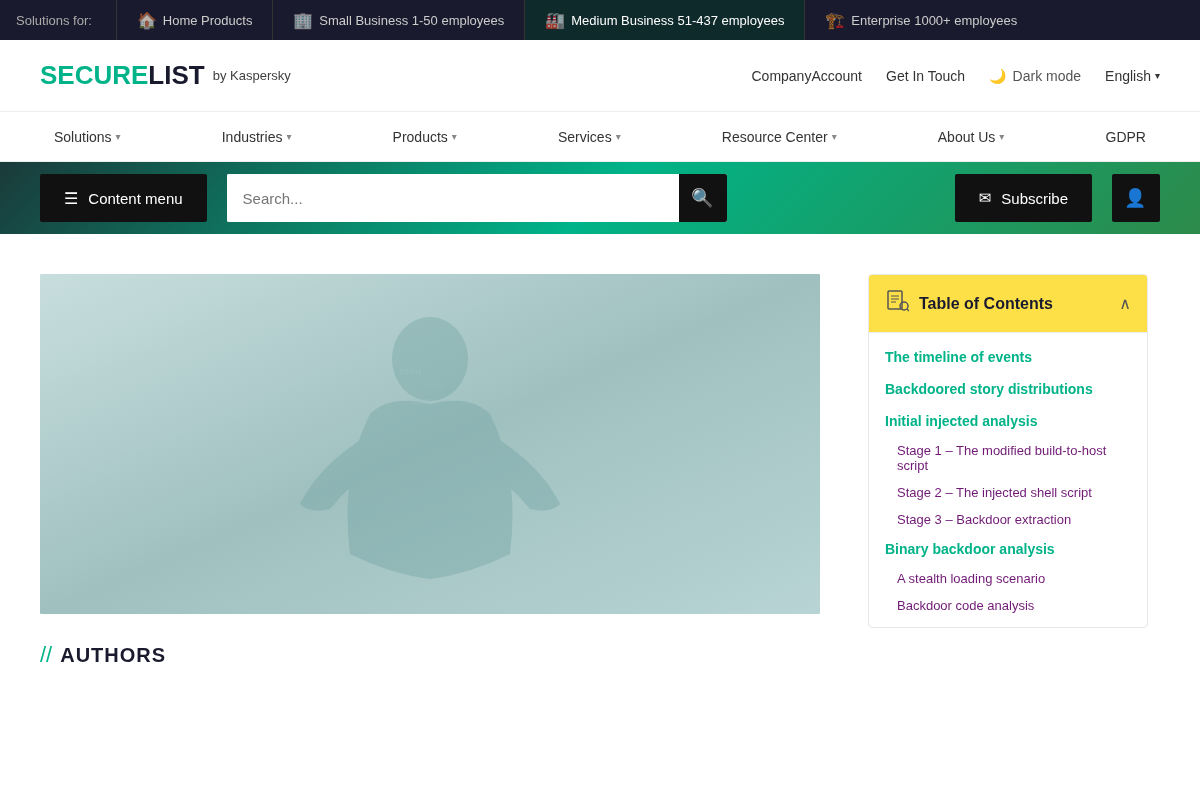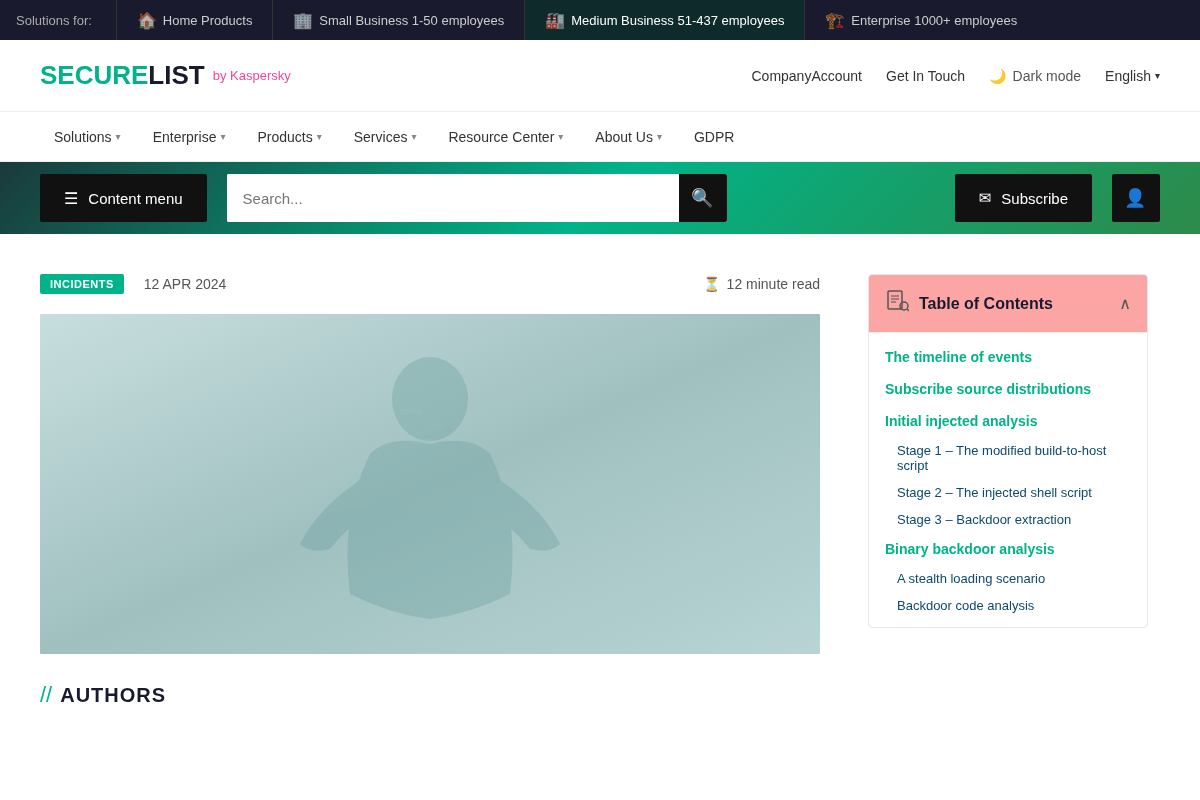--- a/index.html
+++ b/index.html
@@ -13,28 +13,28 @@
     .top-bar-link:first-child { border-left: 1px solid #333; }
     .top-bar-link.active { background: #0f2a2a; color: #fff; }
     .top-bar-icon { font-size: 16px; opacity: 0.7; }
 
     
     .header { display: flex; align-items: center; justify-content: space-between; padding: 16px 40px; border-bottom: 1px solid #eee; height: 72px; }
     .logo { display: flex; align-items: center; gap: 8px; }
     .logo-text { font-size: 26px; font-weight: 700; }
     .logo-secure { color: #00b388; }
     .logo-list { color: #1a1a2e; }
-    .logo-kaspersky { font-size: 13px; color: #ec4899; }
+    .logo-kaspersky { font-size: 13px; color: #404040; }
     .header-nav { display: flex; align-items: center; gap: 24px; }
     .header-nav a { color: #333; text-decoration: none; font-size: 14px; }
     .dark-mode-btn { display: flex; align-items: center; gap: 6px; color: #555; font-size: 14px; cursor: pointer; }
     .lang-selector { display: flex; align-items: center; gap: 4px; font-size: 14px; color: #333; cursor: pointer; }
 
     
-    .main-nav { display: flex; align-items: center; padding: 0 40px; border-bottom: 1px solid #eee; height: 50px; gap: 4px; }
+    .main-nav { display: flex; align-items: center; padding: 0 40px; border-bottom: 1px solid #eee; height: 50px; gap: 4px; justify-content: space-between; }
     .nav-item { display: flex; align-items: center; gap: 4px; padding: 0 14px; height: 50px; font-size: 14px; color: #333; cursor: pointer; text-decoration: none; white-space: nowrap; }
     .nav-arrow { font-size: 10px; color: #888; }
 
     
     .content-toolbar { background: linear-gradient(135deg, #1a3a3a 0%, #00b388 50%, #2d8a4a 100%); display: flex; align-items: center; padding: 0 40px; height: 72px; gap: 20px; }
     .content-menu-btn { background: #111; color: #fff; border: none; display: flex; align-items: center; gap: 10px; padding: 0 24px; height: 48px; font-size: 15px; font-weight: 500; cursor: pointer; border-radius: 2px; }
     .hamburger-icon { font-size: 16px; }
     .search-container { flex: 1; max-width: 500px; display: flex; align-items: center; background: #fff; height: 48px; border-radius: 2px; overflow: hidden; }
     .search-input { flex: 1; border: none; outline: none; padding: 0 16px; font-size: 15px; color: #888; height: 48px; }
     .search-btn { background: #111; border: none; width: 48px; height: 48px; display: flex; align-items: center; justify-content: center; cursor: pointer; color: #fff; font-size: 18px; }
@@ -51,28 +51,28 @@
     .read-time { display: flex; align-items: center; gap: 6px; color: #555; font-size: 14px; margin-left: auto; }
     .article-image { width: 100%; height: 340px; background: linear-gradient(135deg, #c5d8d8 0%, #a0c4c4 30%, #8fbfbf 60%, #b0d4d4 100%); border-radius: 2px; display: flex; align-items: center; justify-content: center; overflow: hidden; position: relative; text-decoration: underline; }
     .article-image-placeholder { width: 100%; height: 100%; background: linear-gradient(160deg, #d0e8e8 0%, #b0cccc 40%, #90b8b8 70%, #c0d8d8 100%); position: relative; }
     .authors-section { margin-top: 28px; display: flex; align-items: center; gap: 8px; }
     .authors-slash { color: #00b388; font-size: 22px; font-weight: 300; }
     .authors-label { font-size: 20px; font-weight: 700; color: #1a1a2e; letter-spacing: 1px; }
 
     
     .article-sidebar { width: 280px; flex-shrink: 0; }
     .toc-container { border: 1px solid #e8e8e8; border-radius: 4px; overflow: hidden; }
-    .toc-header { display: flex; align-items: center; justify-content: space-between; padding: 14px 16px; background: #fca5a5; border-bottom: 1px solid #eee; }
+    .toc-header { display: flex; align-items: center; justify-content: space-between; padding: 14px 16px; background: #fde047; border-bottom: 1px solid #eee; }
     .toc-header-left { display: flex; align-items: center; gap: 10px; }
     .toc-icon { font-size: 20px; color: #555; }
     .toc-title { font-size: 16px; font-weight: 600; color: #1a1a2e; }
     .toc-toggle { font-size: 16px; color: #555; cursor: pointer; background: none; border: none; }
     .toc-items { padding: 8px 0; }
     .toc-item-main { display: block; padding: 8px 16px; font-size: 14px; color: #00b388; font-weight: 600; text-decoration: none; cursor: pointer; }
-    .toc-item-sub { display: block; padding: 6px 16px 6px 28px; font-size: 13px; color: #0c4a6e; text-decoration: none; cursor: pointer; }
+    .toc-item-sub { display: block; padding: 6px 16px 6px 28px; font-size: 13px; color: #701a75; text-decoration: none; cursor: pointer; }
   </style>
 </head>
 <body>
 
 <div class="top-bar">
   <span class="solutions-label">Solutions for:</span>
   <div class="top-bar-links">
     <a class="top-bar-link">
       <span class="top-bar-icon">🏠</span>
       <span>Home Products</span>
@@ -112,21 +112,21 @@
     </div>
   </div>
 </div>
 
 <nav class="main-nav">
   <a class="nav-item">
     <span>Solutions</span>
     <span class="nav-arrow">▾</span>
   </a>
   <a class="nav-item">
-    <span>Enterprise</span>
+    <span>Industries</span>
     <span class="nav-arrow">▾</span>
   </a>
   <a class="nav-item">
     <span>Products</span>
     <span class="nav-arrow">▾</span>
   </a>
   <a class="nav-item">
     <span>Services</span>
     <span class="nav-arrow">▾</span>
   </a>
@@ -160,28 +160,20 @@
   </button>
   <button class="user-btn">
     <span>👤</span>
   </button>
 </div>
 
 <div class="article-layout">
 
   <div class="article-main">
 
-    <div class="article-meta">
-      <span class="tag-badge">INCIDENTS</span>
-      <span class="article-date">12 APR 2024</span>
-      <div class="read-time">
-        <span>⏳</span>
-        <span>12 minute read</span>
-      </div>
-    </div>
 
     <div class="article-image">
       <div class="article-image-placeholder">
         <svg width="100%" height="100%" viewBox="0 0 780 340" xmlns="http://www.w3.org/2000/svg">
           <rect width="780" height="340" fill="url(#imgGrad)"></rect>
           <defs>
             <linearGradient id="imgGrad" x1="0%" y1="0%" x2="100%" y2="100%">
               <stop offset="0%" style="stop-color:#c8dede;stop-opacity:1"></stop>
               <stop offset="50%" style="stop-color:#a0c0c0;stop-opacity:1"></stop>
               <stop offset="100%" style="stop-color:#b8d4d4;stop-opacity:1"></stop>
@@ -226,21 +218,21 @@
             </svg>
           </span>
           <span class="toc-title">Table of Contents</span>
         </div>
         <button class="toc-toggle">
           <span>∧</span>
         </button>
       </div>
       <div class="toc-items">
         <a class="toc-item-main">The timeline of events</a>
-        <a class="toc-item-main">Subscribe source distributions</a>
+        <a class="toc-item-main">Backdoored story distributions</a>
         <a class="toc-item-main">Initial injected analysis</a>
         <a class="toc-item-sub">Stage 1 – The modified build-to-host script</a>
         <a class="toc-item-sub">Stage 2 – The injected shell script</a>
         <a class="toc-item-sub">Stage 3 – Backdoor extraction</a>
         <a class="toc-item-main">Binary backdoor analysis</a>
         <a class="toc-item-sub">A stealth loading scenario</a>
         <a class="toc-item-sub">Backdoor code analysis</a>
       </div>
     </div>
   </div>

